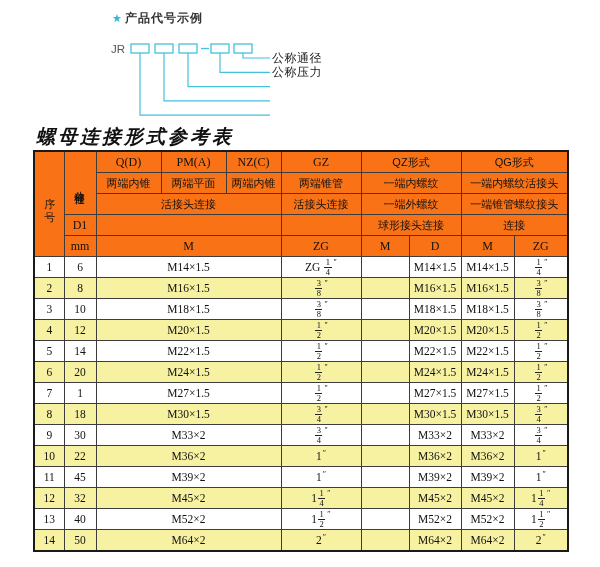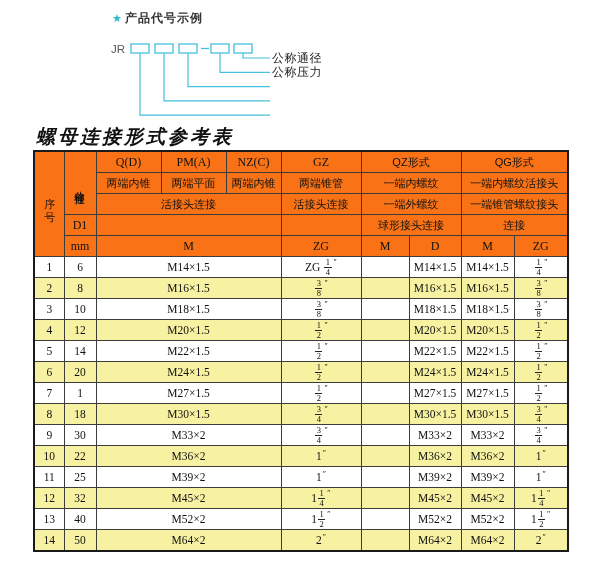--- a/index.html
+++ b/index.html
@@ -234,21 +234,21 @@
         <td class="val">22</td>
         <td class="val" colspan="3">M36×2</td>
         <td class="val"><span><span class="whole">1</span><span class="inch">″</span></span></td>
         <td class="val"></td>
         <td class="val">M36×2</td>
         <td class="val">M36×2</td>
         <td class="val"><span><span class="whole">1</span><span class="inch">″</span></span></td>
       </tr>
       <tr>
         <td class="val">11</td>
-        <td class="val">25</td>
+        <td class="val">45</td>
         <td class="val" colspan="3">M39×2</td>
         <td class="val"><span><span class="whole">1</span><span class="inch">″</span></span></td>
         <td class="val"></td>
         <td class="val">M39×2</td>
         <td class="val">M39×2</td>
         <td class="val"><span><span class="whole">1</span><span class="inch">″</span></span></td>
       </tr>
       <tr class="alt">
         <td class="val">12</td>
         <td class="val">32</td>

